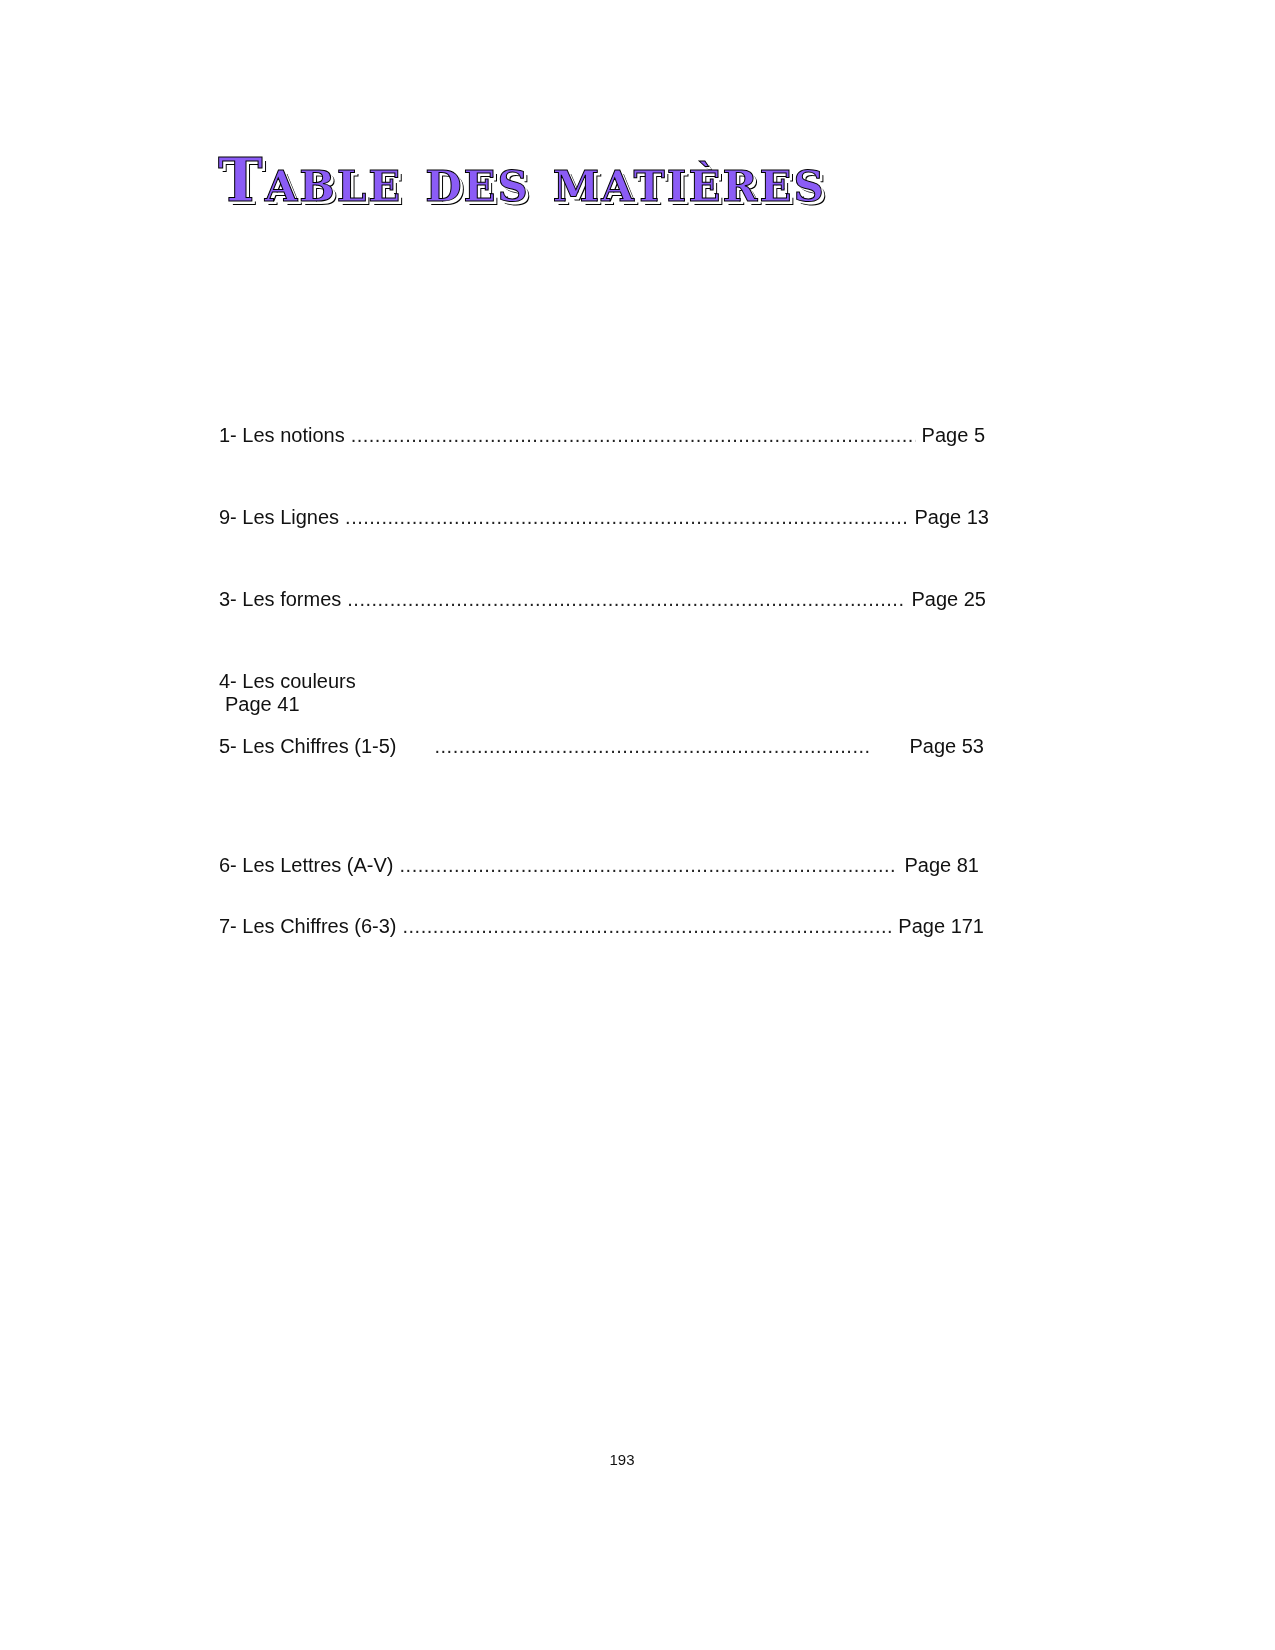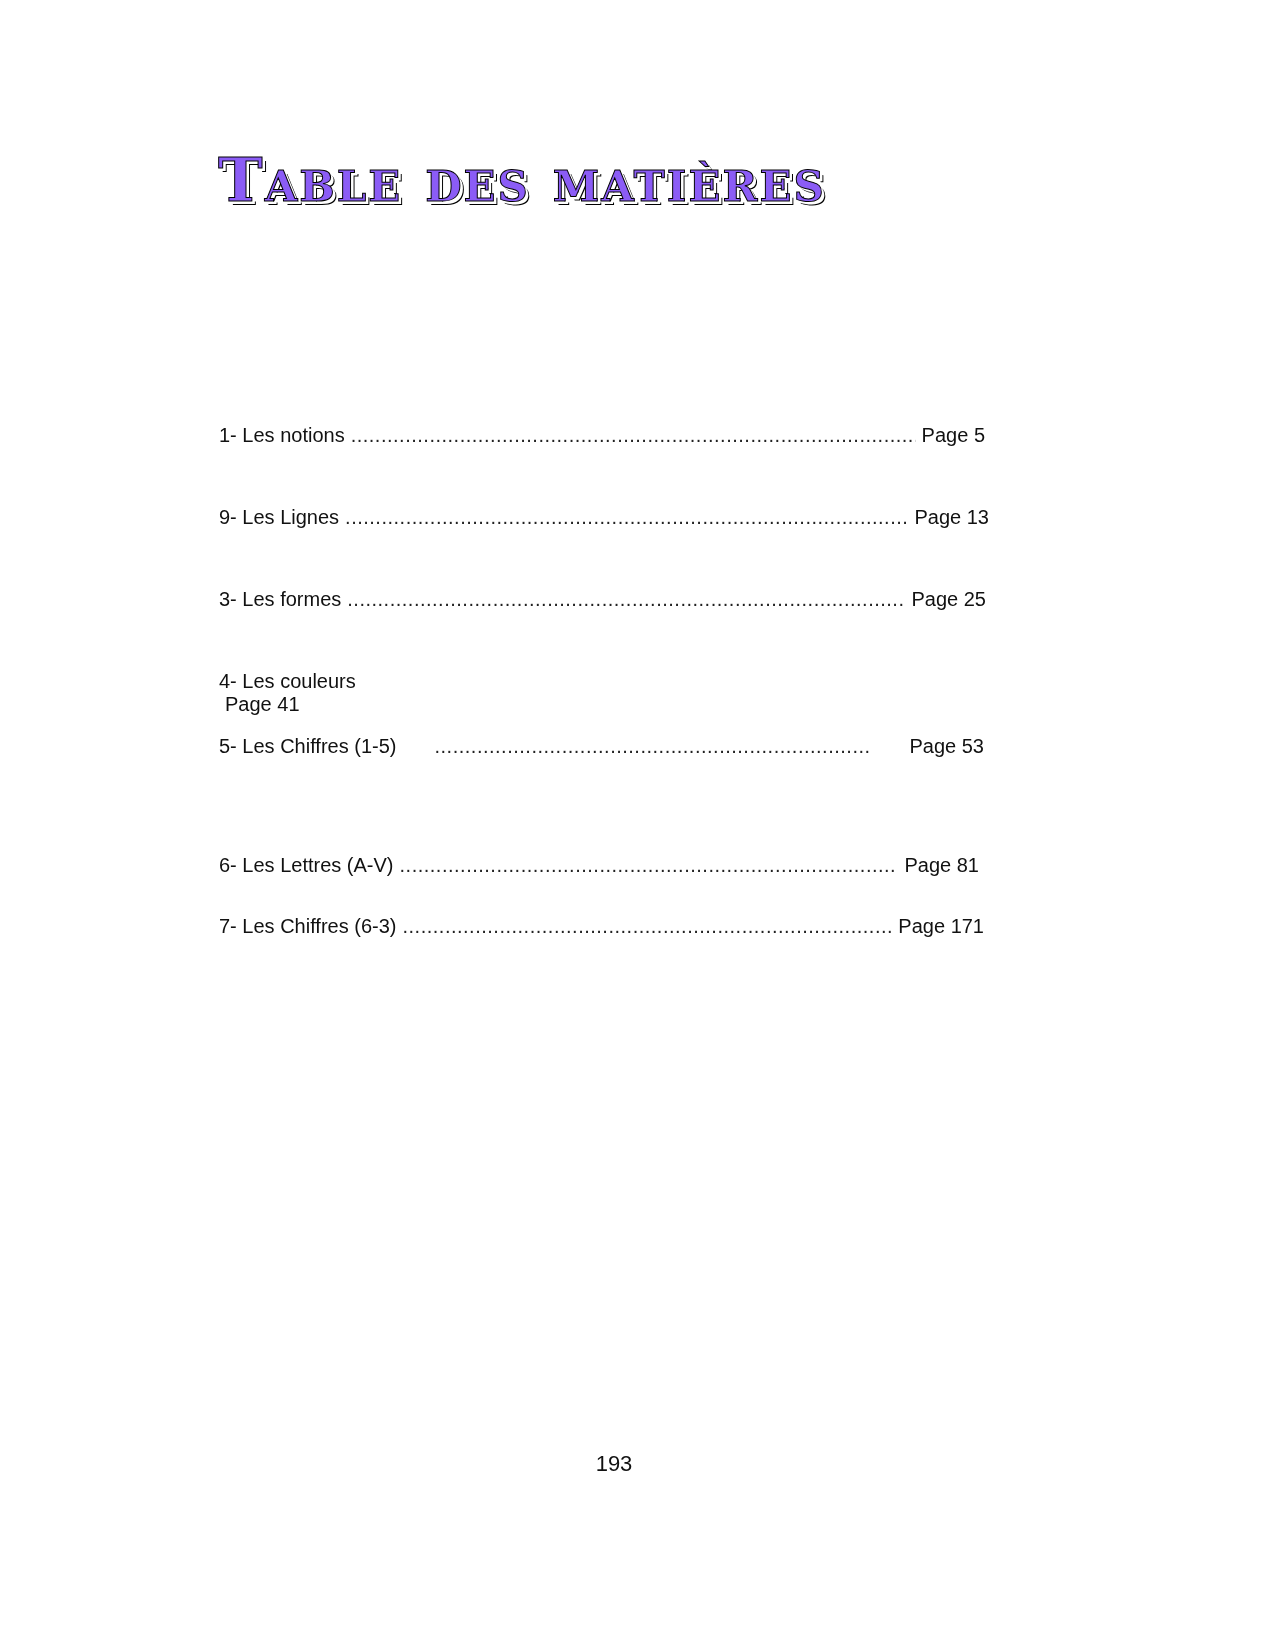--- a/index.html
+++ b/index.html
@@ -14,21 +14,21 @@
       -webkit-text-stroke: 1px #000;
       white-space: nowrap; line-height: 1;
     }
     .toc { position: absolute; left: 219px; top: 424px; width: 780px; }
     .toc-row { position: absolute; left: 0; height: 28px; display: flex; align-items: baseline;
                font-size: 20px; white-space: nowrap; }
     .toc-label { flex: 0 0 auto; padding-right: 6px; }
     .toc-leader { flex: 1 1 auto; overflow: hidden; letter-spacing: 0.5px; color: #222; }
     .toc-leader::before { content: "........................................................................................................................................................................................................................................"; }
     .toc-page { flex: 0 0 auto; padding-left: 6px; }
-    .page-number { position: absolute; left: 8px; width: 1212px; top: 1451px; text-align: center; font-size: 22px; }
+    .page-number { position: absolute; left: 16px; width: 1212px; top: 1451px; text-align: center; font-size: 15px; }
   </style>
 </head>
 <body>
 
 <div class="page-title">Table des matières</div>
 
 <div class="toc">
   <div class="toc-row" style="top:0px;width:766px;">
     <span class="toc-label">1- Les notions</span>
     <span class="toc-leader"></span>

